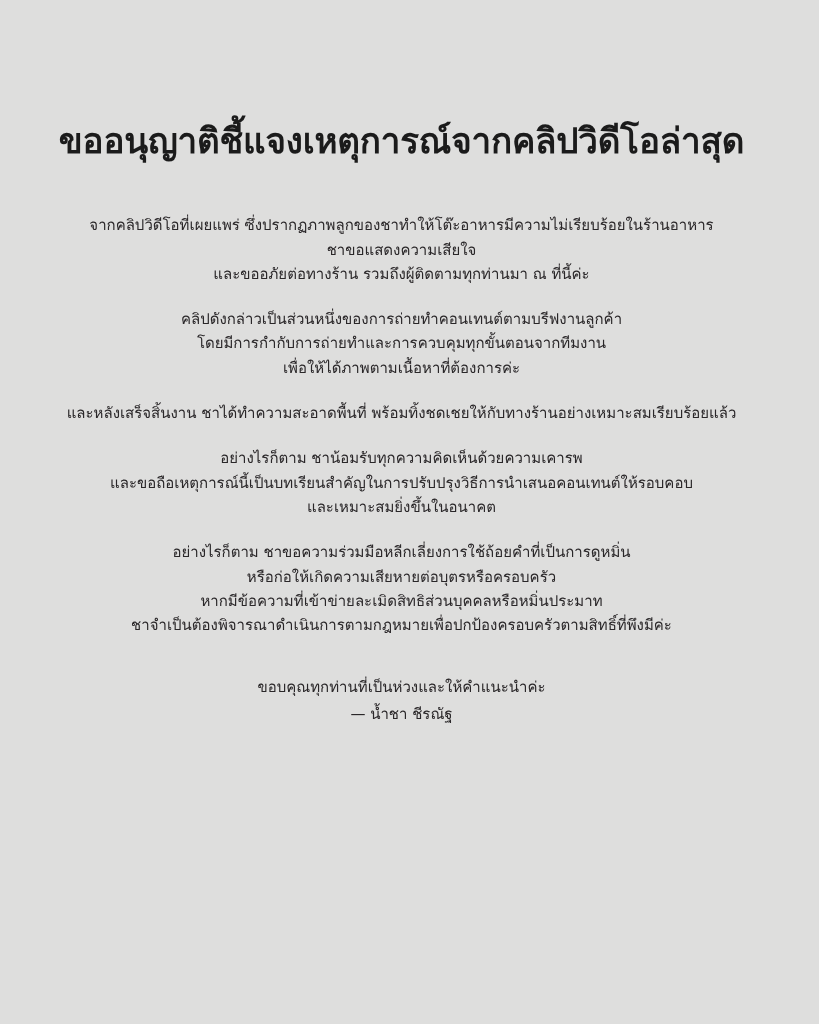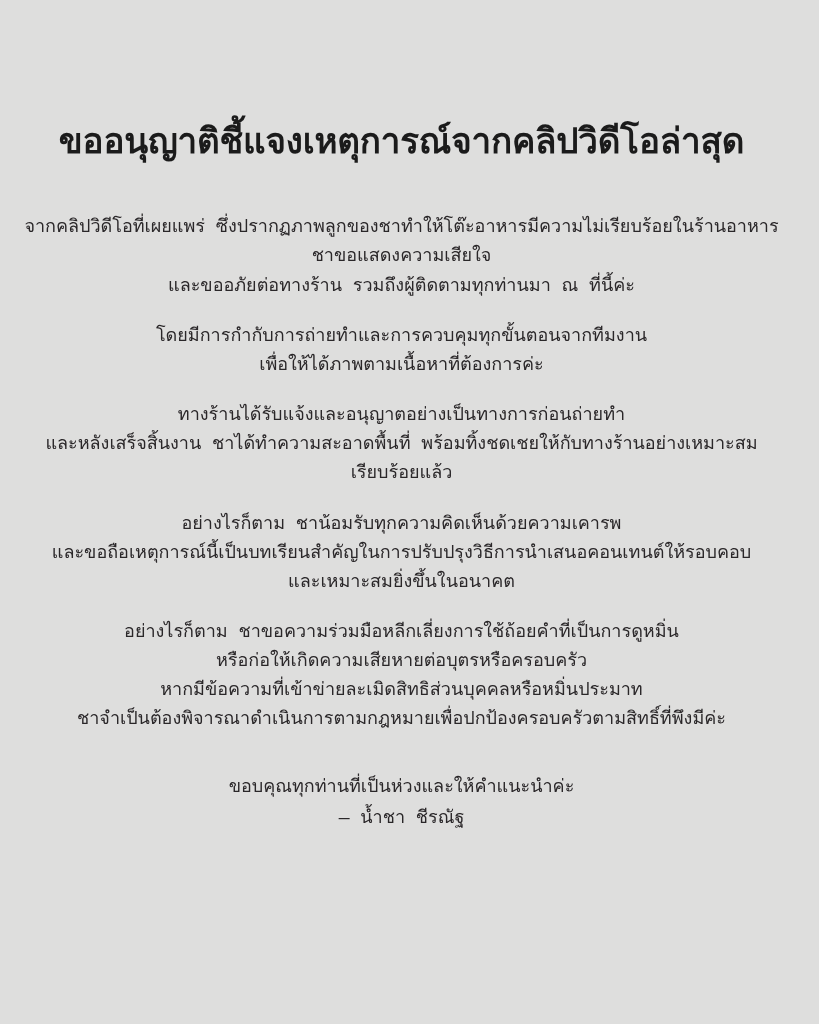--- a/index.html
+++ b/index.html
@@ -33,27 +33,26 @@
     color: #1b1b1b;
   }
   .body-block {
     width: 100%;
     max-width: 790px;
     display: flex;
     flex-direction: column;
     align-items: center;
   }
   .para {
-    font-size: 18px;
+    font-size: 15px;
     line-height: 1.62;
     text-align: center;
     color: #2a2729;
     margin: 0 0 21px 0;
     max-width: 800px;
-    font-family: Liberation Mono, monospace;
   }
   .para:last-child {
     margin-bottom: 0;
   }
   .para .line {
     display: block;
   }
   .signature {
     margin-top: 17px;
   }
@@ -71,26 +70,26 @@
 
   <div class="body-block">
 
     <p class="para">
       <span class="line">จากคลิปวิดีโอที่เผยแพร่ ซึ่งปรากฏภาพลูกของชาทำให้โต๊ะอาหารมีความไม่เรียบร้อยในร้านอาหาร</span>
       <span class="line">ชาขอแสดงความเสียใจ</span>
       <span class="line">และขออภัยต่อทางร้าน รวมถึงผู้ติดตามทุกท่านมา ณ ที่นี้ค่ะ</span>
     </p>
 
     <p class="para">
+      <span class="line">คลิปดังกล่าวเป็นส่วนหนึ่งของการถ่ายทำคอนเทนต์ตามบรีฟงานลูกค้า</span>
       <span class="line">โดยมีการกำกับการถ่ายทำและการควบคุมทุกขั้นตอนจากทีมงาน</span>
       <span class="line">เพื่อให้ได้ภาพตามเนื้อหาที่ต้องการค่ะ</span>
     </p>
 
     <p class="para">
-      <span class="line">ทางร้านได้รับแจ้งและอนุญาตอย่างเป็นทางการก่อนถ่ายทำ</span>
       <span class="line">และหลังเสร็จสิ้นงาน ชาได้ทำความสะอาดพื้นที่ พร้อมทิ้งชดเชยให้กับทางร้านอย่างเหมาะสมเรียบร้อยแล้ว</span>
     </p>
 
     <p class="para">
       <span class="line">อย่างไรก็ตาม ชาน้อมรับทุกความคิดเห็นด้วยความเคารพ</span>
       <span class="line">และขอถือเหตุการณ์นี้เป็นบทเรียนสำคัญในการปรับปรุงวิธีการนำเสนอคอนเทนต์ให้รอบคอบ</span>
       <span class="line">และเหมาะสมยิ่งขึ้นในอนาคต</span>
     </p>
 
 

